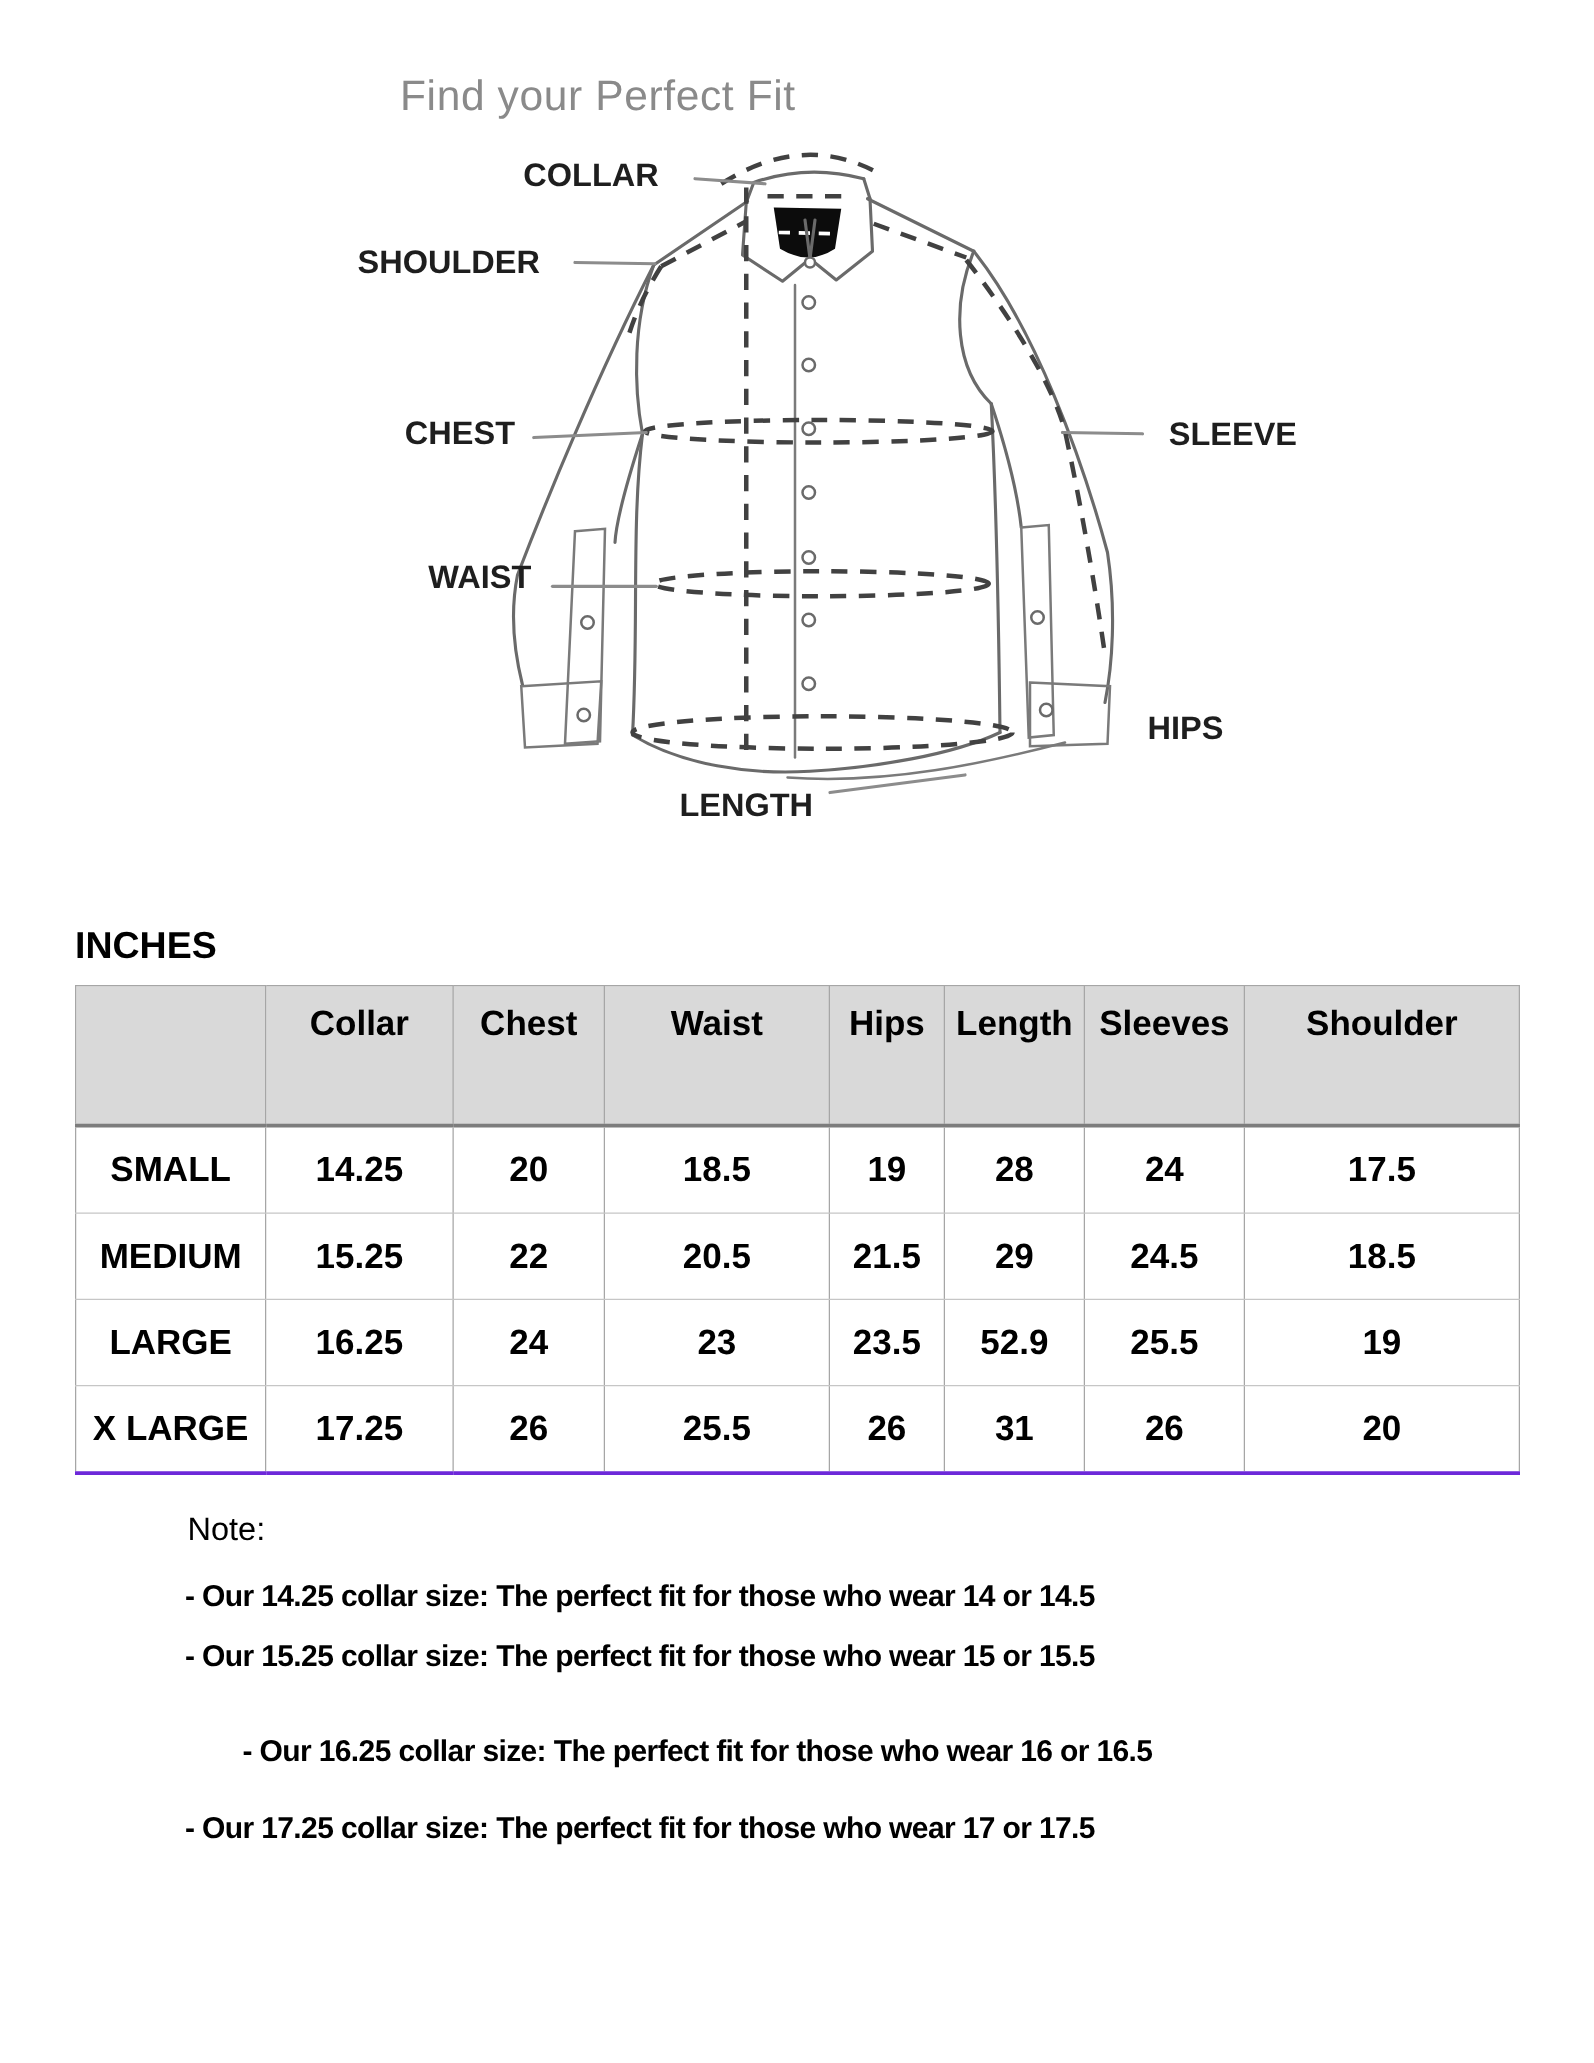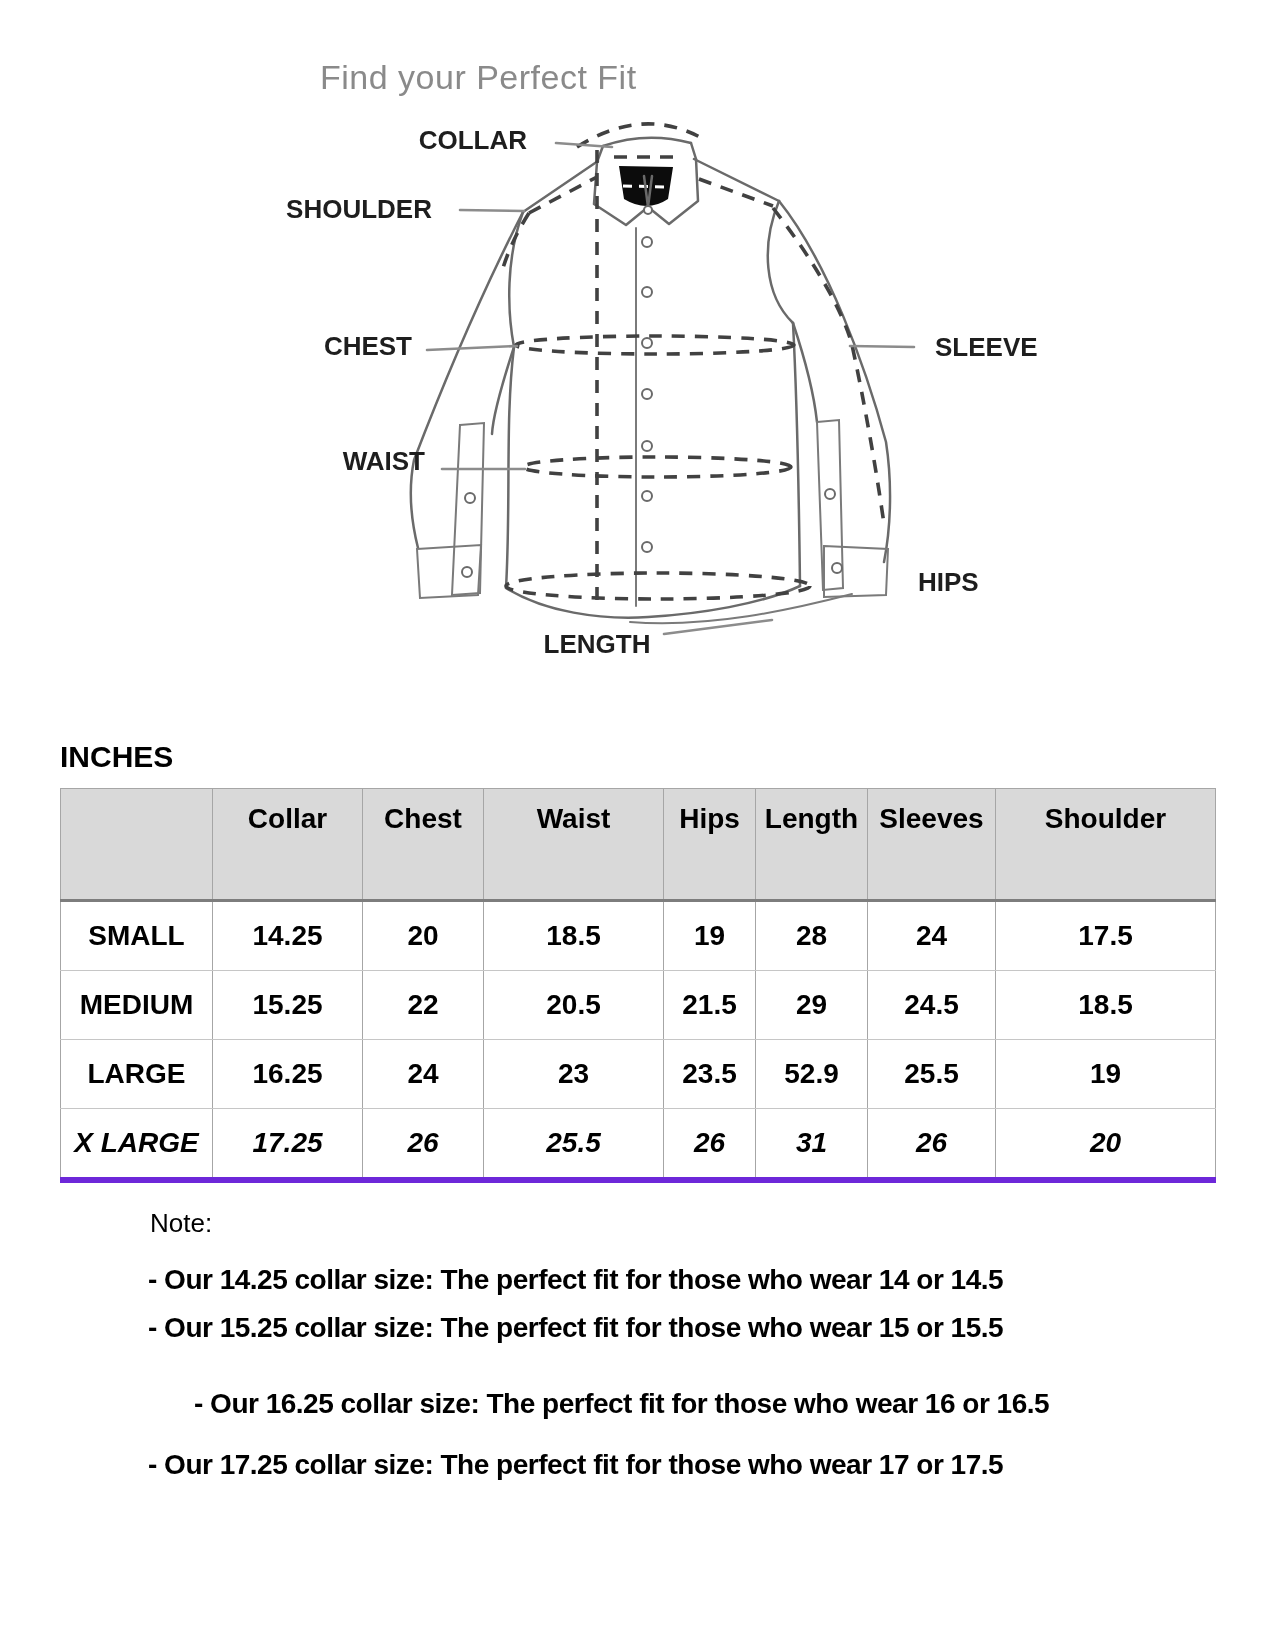--- a/index.html
+++ b/index.html
@@ -36,28 +36,28 @@
     vertical-align:top;padding-top:14px;
     font-size:28px;font-weight:700;color:#000;text-align:center;
   }
   .size-table td{
     height:66px;background:#ffffff;
     border-left:1px solid #a6a6a6;border-right:1px solid #a6a6a6;
     border-top:1px solid #c6c6c6;border-bottom:1px solid #c6c6c6;
     text-align:center;vertical-align:middle;
     font-size:28px;font-weight:700;color:#000;
   }
-  .size-table tr:last-child td{border-bottom:6px solid #6d28d9;font-style:italic;}
+  .size-table tr:last-child td{border-bottom:3px solid #6d28d9;}
   .notes-heading{
     position:absolute;left:150px;top:1208px;
     font-size:26px;font-weight:400;color:#000;
   }
   .note-item{
     position:absolute;left:148px;
-    font-size:28px;font-weight:700;color:#000;letter-spacing:-0.5px;white-space:nowrap;
+    font-size:24px;font-weight:700;color:#000;letter-spacing:-0.5px;white-space:nowrap;
   }
   .note-0{top:1264px;}
   .note-1{top:1312px;}
   .note-2{top:1388px;margin-left:46px;}
   .note-3{top:1449px;}
 </style>
 </head>
 <body>
 
 <div class="page">

